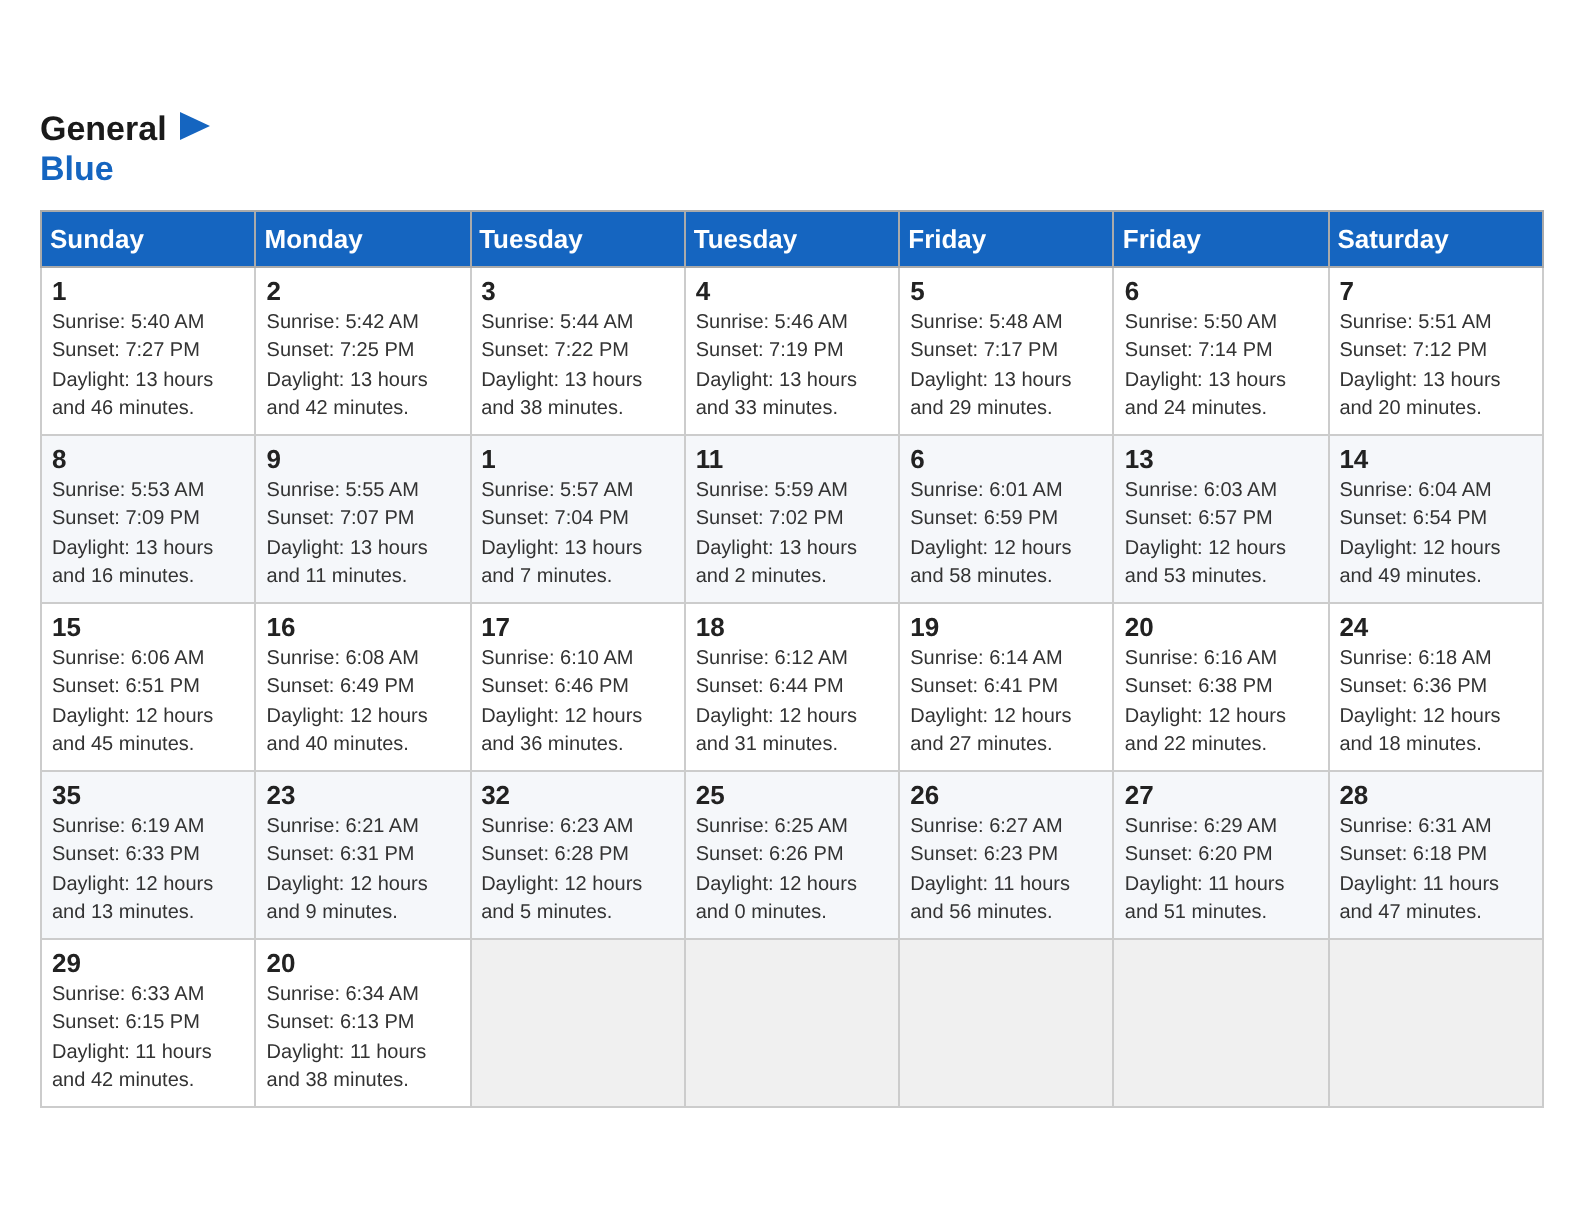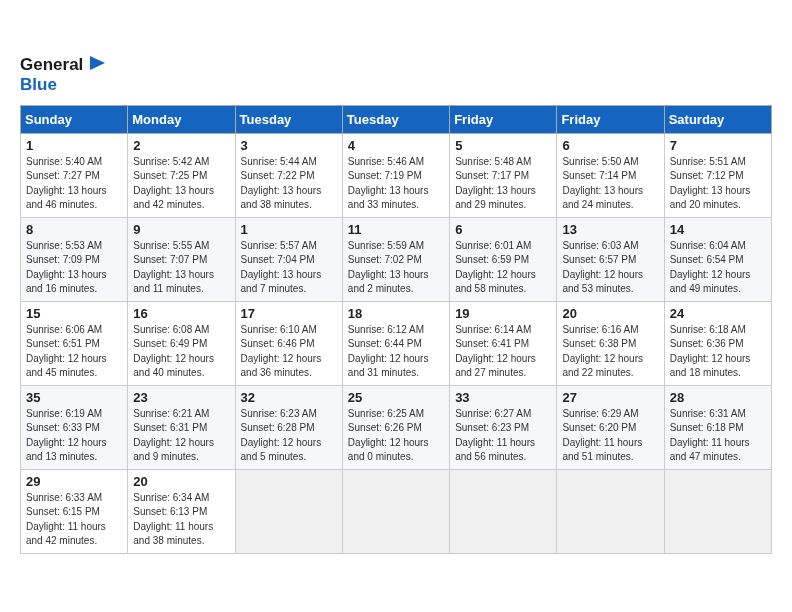--- a/index.html
+++ b/index.html
@@ -219,21 +219,21 @@
           </td>
           <td>
             <span class="day-num">32</span>
             <div class="day-info">Sunrise: 6:23 AM<br>Sunset: 6:28 PM<br>Daylight: 12 hours and 5 minutes.</div>
           </td>
           <td>
             <span class="day-num">25</span>
             <div class="day-info">Sunrise: 6:25 AM<br>Sunset: 6:26 PM<br>Daylight: 12 hours and 0 minutes.</div>
           </td>
           <td>
-            <span class="day-num">33</span>
+            <span class="day-num">26</span>
             <div class="day-info">Sunrise: 6:27 AM<br>Sunset: 6:23 PM<br>Daylight: 11 hours and 56 minutes.</div>
           </td>
           <td>
             <span class="day-num">27</span>
             <div class="day-info">Sunrise: 6:29 AM<br>Sunset: 6:20 PM<br>Daylight: 11 hours and 51 minutes.</div>
           </td>
           <td>
             <span class="day-num">28</span>
             <div class="day-info">Sunrise: 6:31 AM<br>Sunset: 6:18 PM<br>Daylight: 11 hours and 47 minutes.</div>
           </td>

